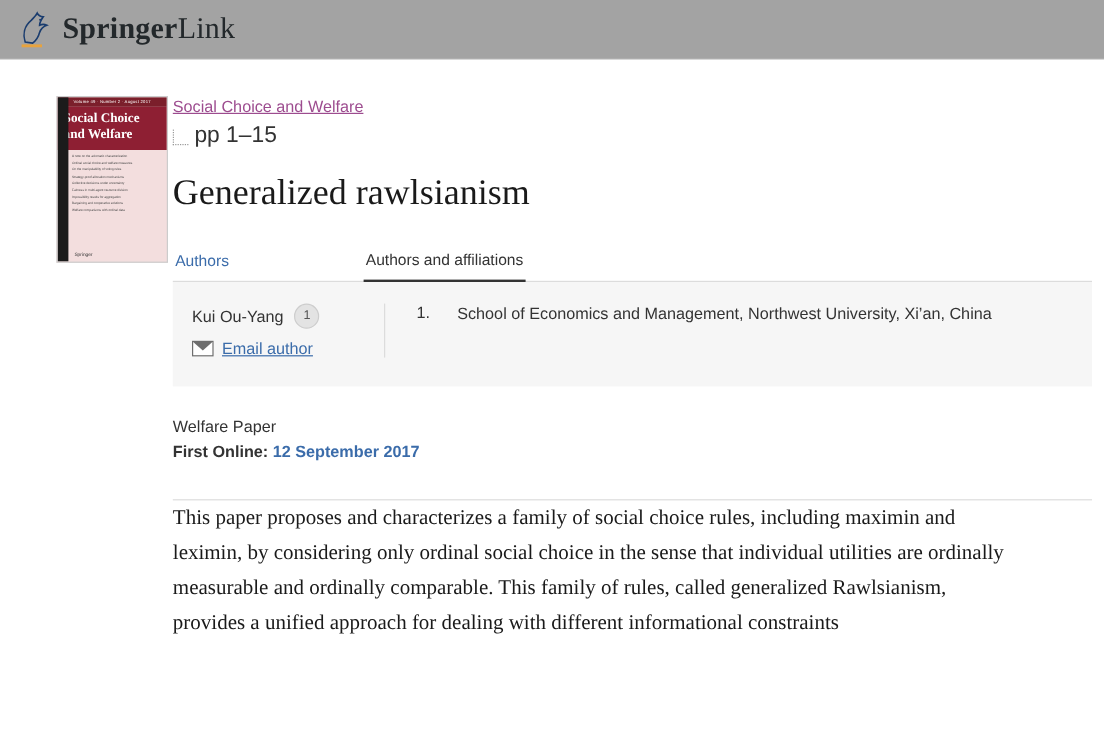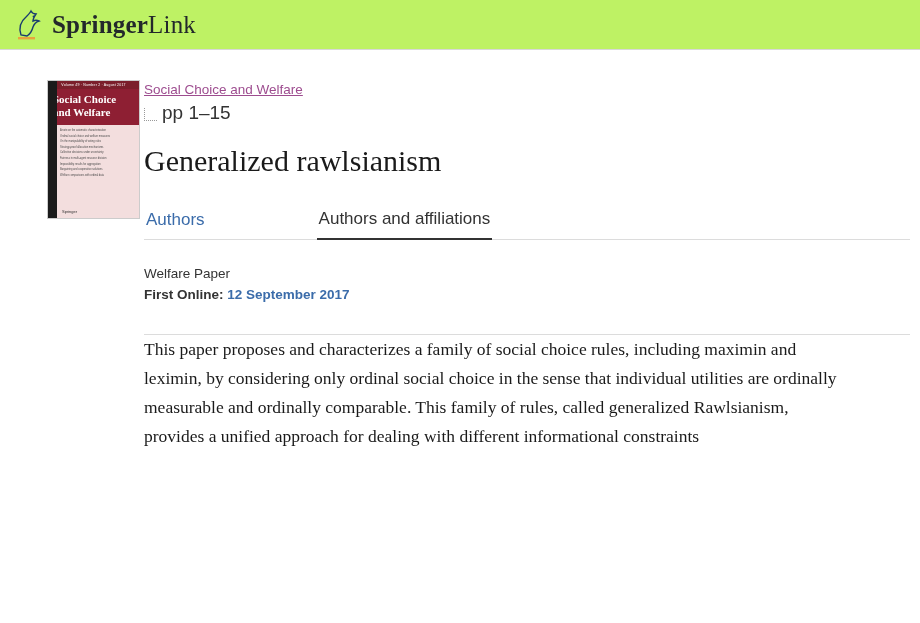--- a/index.html
+++ b/index.html
@@ -11,21 +11,21 @@
     width: 920px;
     height: 623px;
     overflow: hidden;
     font-family: "Liberation Sans", sans-serif;
     color: #222222;
   }
 
   
   .header {
     height: 50px;
-    background: #bef264;
+    background: #a3a3a3;
     border-bottom: 1px solid #d8d8d8;
     display: flex;
     align-items: center;
     padding-left: 14px;
     box-sizing: border-box;
   }
   .brand {
     display: flex;
     align-items: center;
     text-decoration: none;
@@ -149,21 +149,21 @@
 
   
   .tabs {
     margin-top: 26px;
     display: flex;
     align-items: flex-end;
     border-bottom: 1px solid #dcdcdc;
     padding-right: 8px;
   }
   .tab {
-    font-size: 17px;
+    font-size: 13px;
     padding: 4px 2px 9px 2px;
     cursor: pointer;
     white-space: nowrap;
   }
   .tab.link {
     color: #3b6caa;
     margin-right: 110px;
   }
   .tab.active {
     color: #333333;
@@ -337,20 +337,38 @@
 
       <h1 class="doc-title">Generalized rawlsianism</h1>
 
       
       <div class="tabs">
         <div class="tab link">Authors</div>
         <div class="tab active">Authors and affiliations</div>
       </div>
 
       
+      <div class="authors-panel">
+        <div class="authors-col">
+          <div class="author-name-row">
+            <span>Kui Ou-Yang</span>
+            <span class="author-badge">1</span>
+          </div>
+          <div class="email-row">
+            <span class="env-icon"></span>
+            <a class="email-link" href="#">Email author</a>
+          </div>
+        </div>
+        <div class="aff-col">
+          <div class="aff-row">
+            <span class="aff-num">1.</span>
+            <span class="aff-text">School of Economics and Management, Northwest University, Xi’an, China</span>
+          </div>
+        </div>
+      </div>
 
       
       <div class="meta">
         <div class="meta-type">Welfare Paper</div>
         <div class="meta-online">
           <span>First Online:</span>
           <span class="date">12 September 2017</span>
         </div>
       </div>
 

